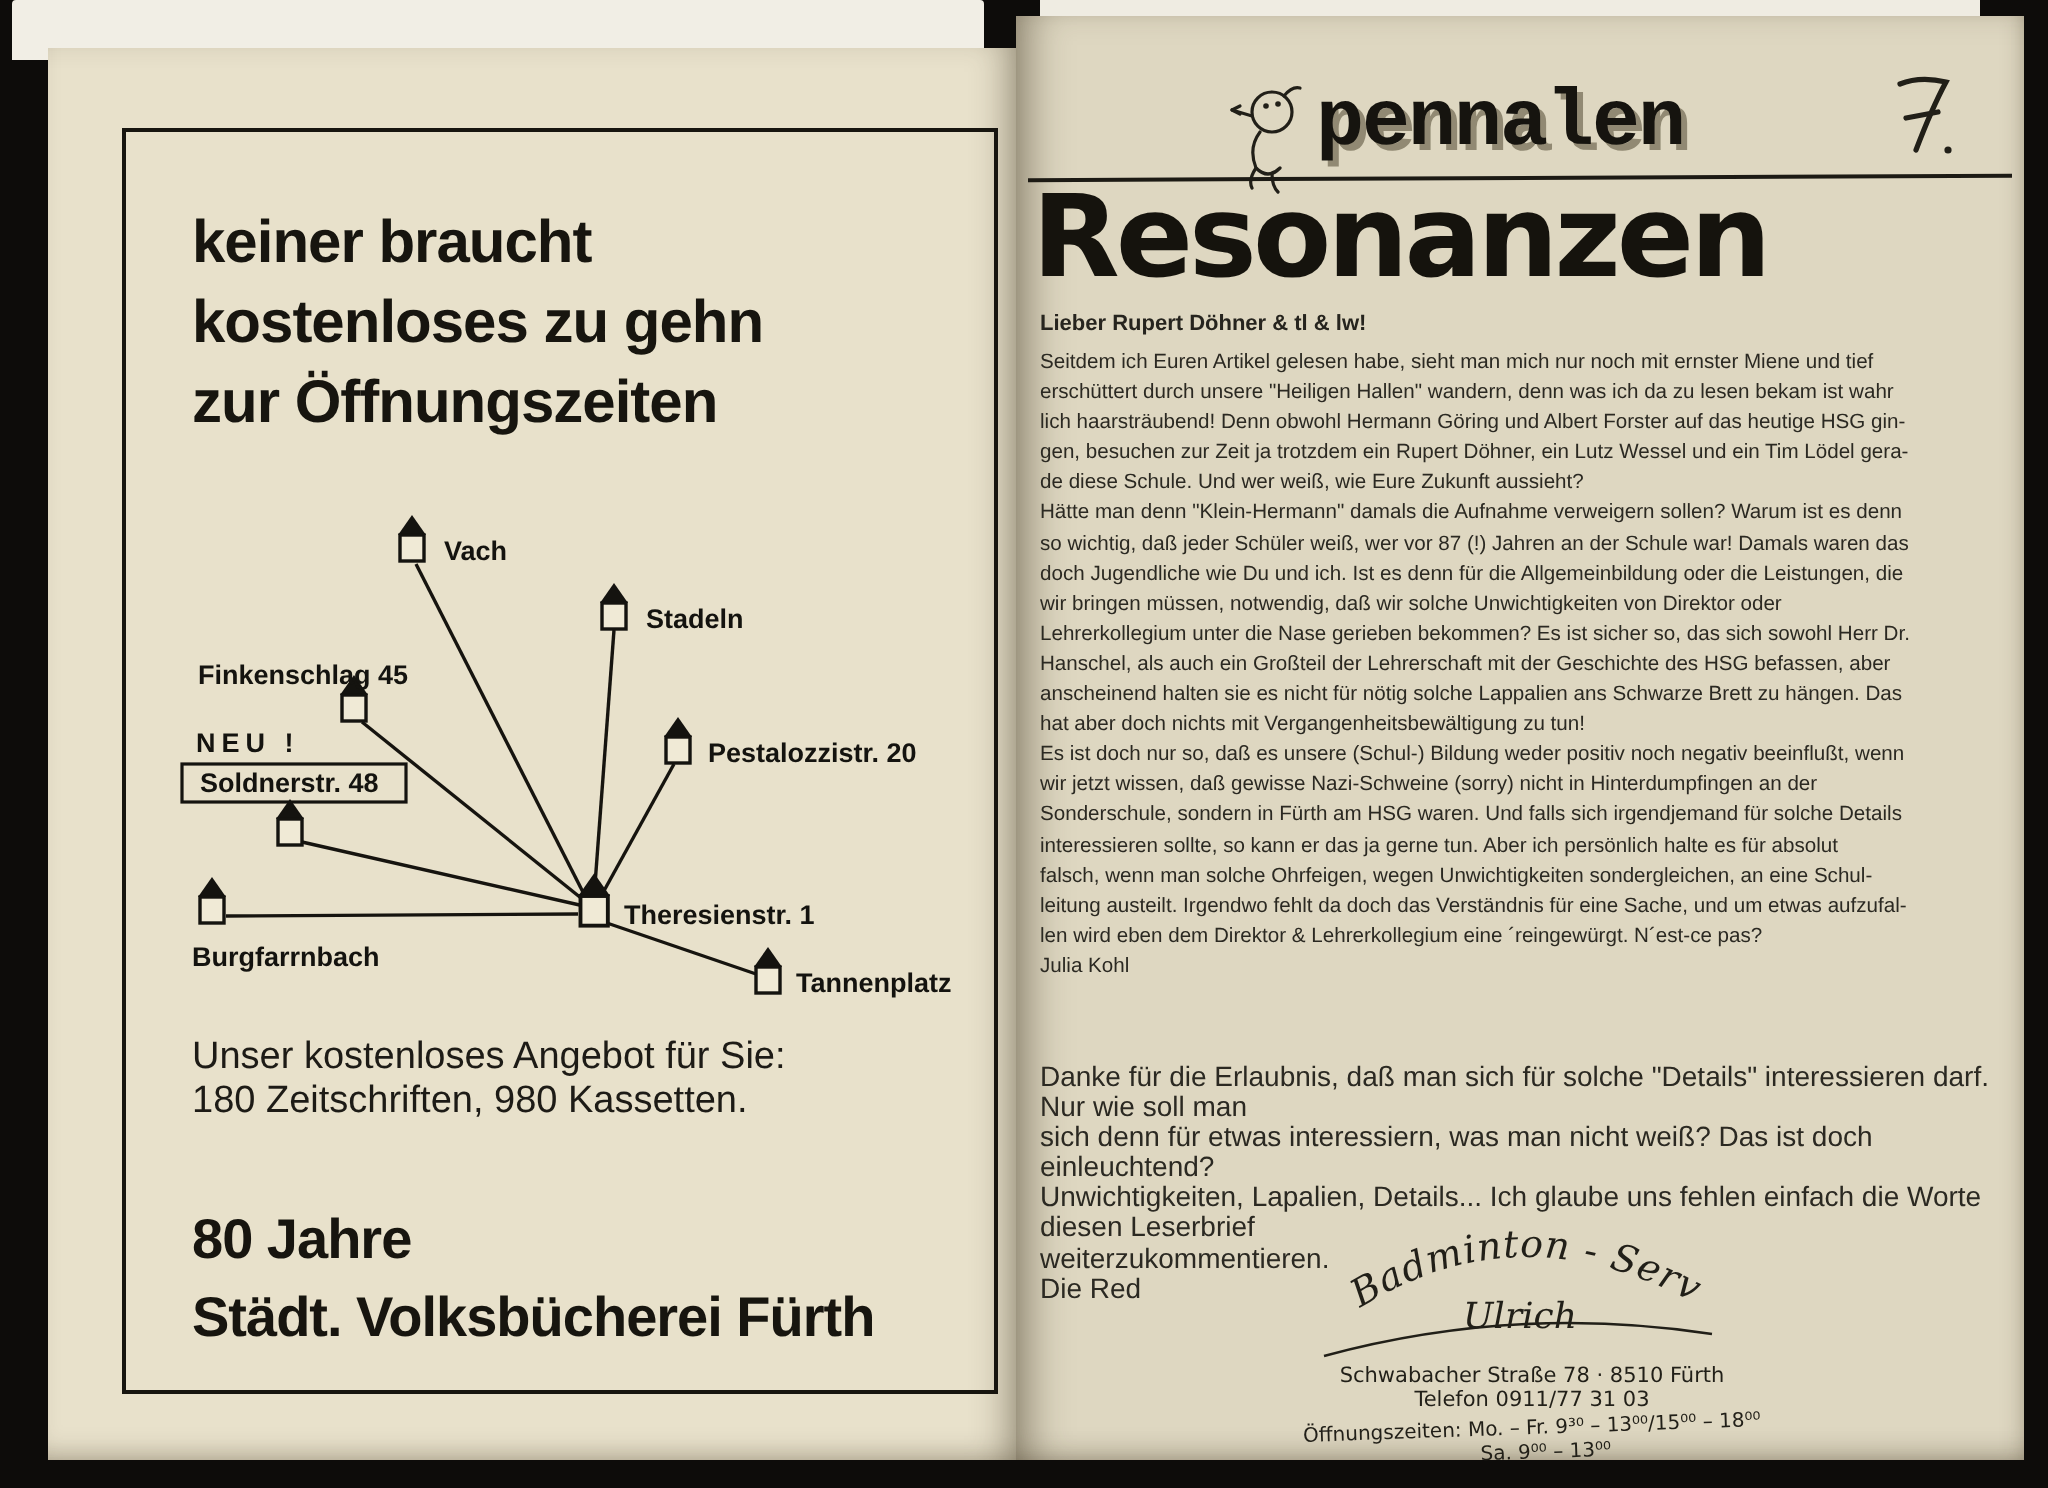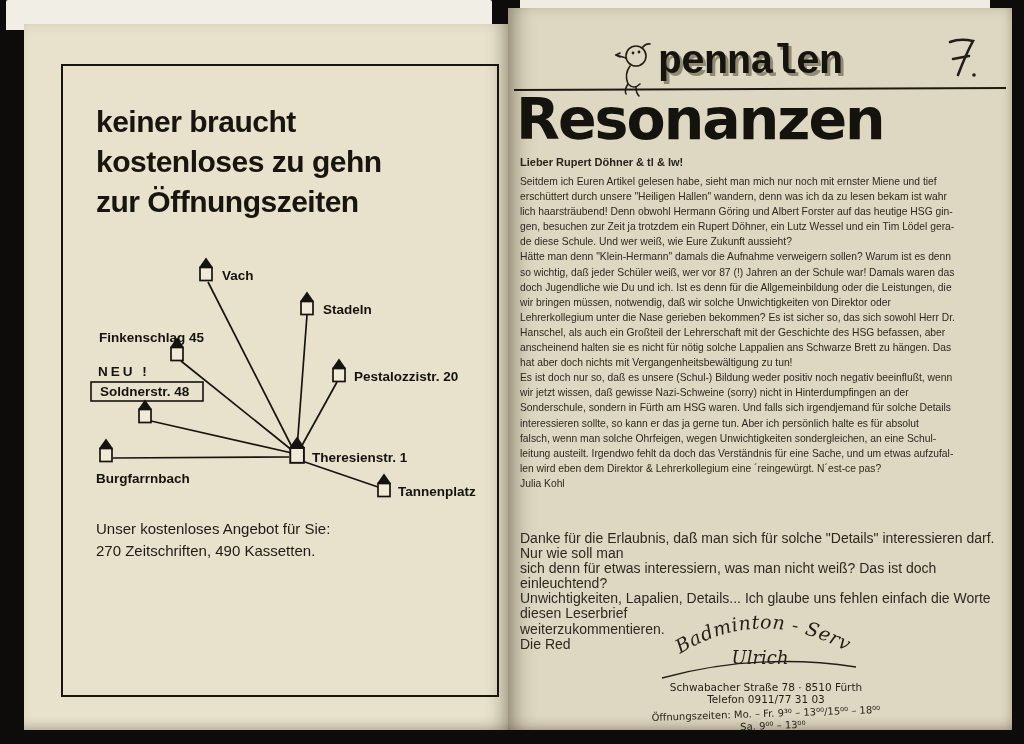--- a/index.html
+++ b/index.html
@@ -45,21 +45,21 @@
     font-size: 30px; font-weight: bold; line-height: 40px;
     letter-spacing: -0.5px; color: #17150f;
   }
   .branch-map { position: absolute; left: 12px; top: 186px; }
   .branch-map text {
     font-family: "Liberation Sans", sans-serif;
     font-weight: bold; font-size: 13.5px; fill: #14130f;
   }
   .offer-block {
     position: absolute; left: 33px; top: 452px;
-    font-size: 15px; line-height: 22px; color: #1d1b16;
+    font-size: 19px; line-height: 22px; color: #1d1b16;
   }
   .ad-footer {
     position: absolute; left: 33px; top: 534px;
     font-size: 28px; font-weight: bold; line-height: 39px; color: #17150f;
     letter-spacing: -0.5px;
   }
 
   
   .masthead { position: absolute; left: 104px; top: 26px; height: 64px; }
   .mascot { position: absolute; left: 0; top: 6px; }
@@ -150,23 +150,27 @@
       <text x="23" y="124" letter-spacing="3">NEU !</text>
       <rect x="16" y="130" width="112" height="19" fill="none" stroke="#14130f" stroke-width="1.6"></rect>
       <text x="25" y="144">Soldnerstr. 48</text>
       <text x="21" y="231">Burgfarrnbach</text>
       <text x="237" y="210">Theresienstr. 1</text>
       <text x="323" y="244">Tannenplatz</text>
     </svg>
 
     <div class="offer-block">
       <div>Unser kostenloses Angebot für Sie:</div>
-      <div>270 Zeitschriften, 490 Kassetten.</div>
+      <div>180 Zeitschriften, 980 Kassetten.</div>
     </div>
 
+    <div class="ad-footer">
+      <div>80 Jahre</div>
+      <div>Städt. Volksbücherei Fürth</div>
+    </div>
 
   </div>
 </div>
 
 <div class="page-right">
 
   <div class="masthead">
     <svg class="mascot" width="46" height="60" viewBox="0 0 46 60" fill="none" stroke="#211f18" stroke-width="1.6" stroke-linecap="round">
       <circle cx="24" cy="16" r="10"></circle>
       <circle cx="21" cy="13" r="1.4" fill="#211f18" stroke="none"></circle>

